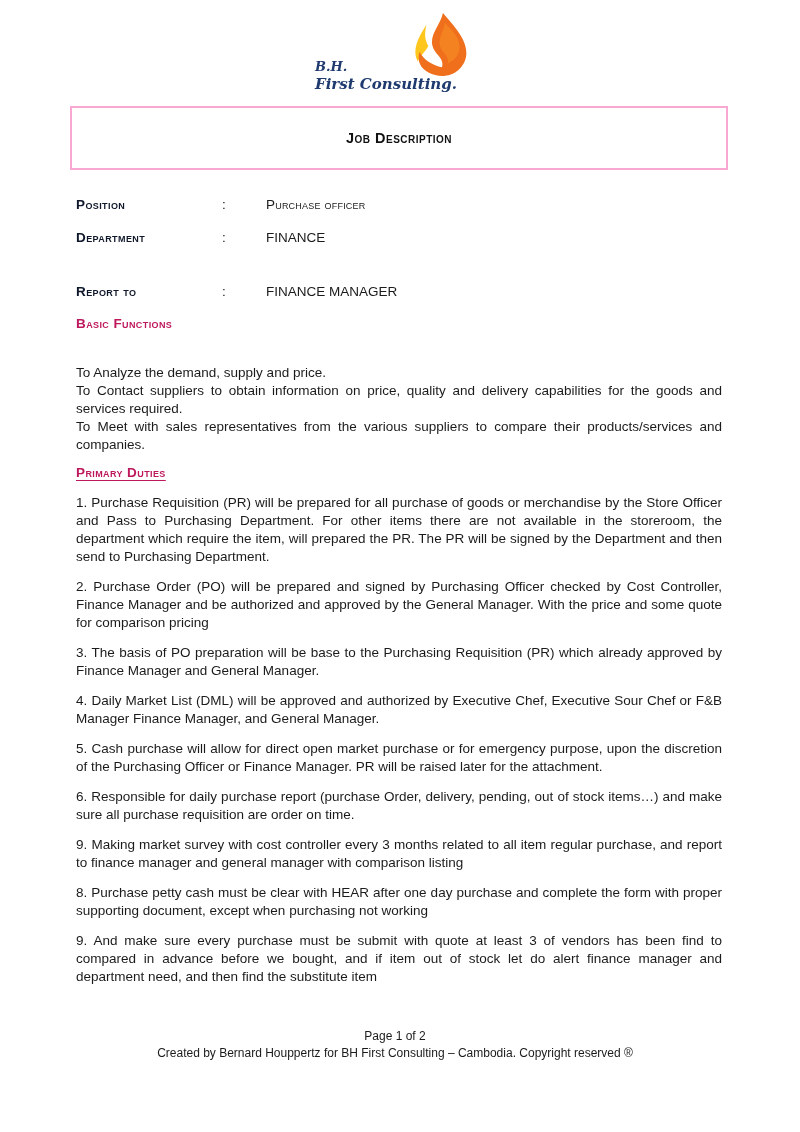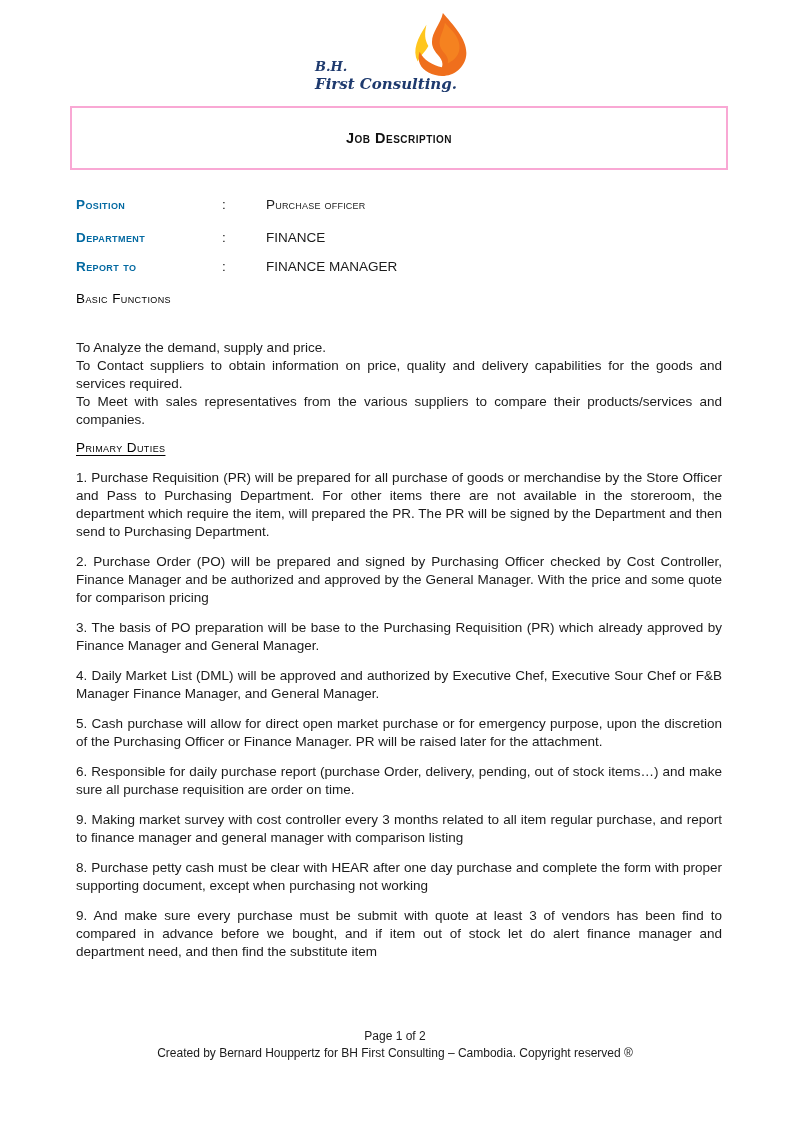--- a/index.html
+++ b/index.html
@@ -26,27 +26,27 @@
   
   .title-box {
     margin:13px -6px 0 -6px; border:2px solid #f9a8d4; height:64px;
     display:flex; align-items:center; justify-content:center; background:#fff;
   }
   .title-text { font-weight:bold; font-variant:small-caps; font-size:14.5px; letter-spacing:0.5px; color:#111; }
 
   
   .info { margin-top:25px; }
   .info-row { display:grid; grid-template-columns:146px 44px 1fr; margin-bottom:14px; font-size:13.5px; line-height:19px; }
-  .info-row.r2 { margin-bottom:10px; }
+  .info-row.r2 { margin-bottom:35px; }
   .info-row.r3 { margin-bottom:14px; }
-  .info-label { font-weight:bold; font-variant:small-caps; letter-spacing:0.4px; color:#0369a1; }
+  .info-label { font-weight:bold; font-variant:small-caps; letter-spacing:0.4px; color:#0f172a; }
   .info-colon { color:#161616; }
   .val-sc { font-variant:small-caps; letter-spacing:0.2px; }
 
-  .heading { font-weight:normal; font-variant:small-caps; font-size:13.5px; letter-spacing:0.4px; color:#000000; line-height:18px; }
+  .heading { font-weight:bold; font-variant:small-caps; font-size:13.5px; letter-spacing:0.4px; color:#be185d; line-height:18px; }
   .bf-heading { margin-top:5px; }
 
   .bf-items { margin-top:31px; }
   p.body { font-size:13.5px; line-height:18px; text-align:justify; color:#1b1b1b; }
 
   .pd-heading { margin-top:10px; text-decoration:underline; text-underline-offset:3px; }
   p.duty { margin-top:12px; }
 
   
   .footer { position:absolute; left:0; right:10px; top:1028px; text-align:center; color:#1b1b1b; }

